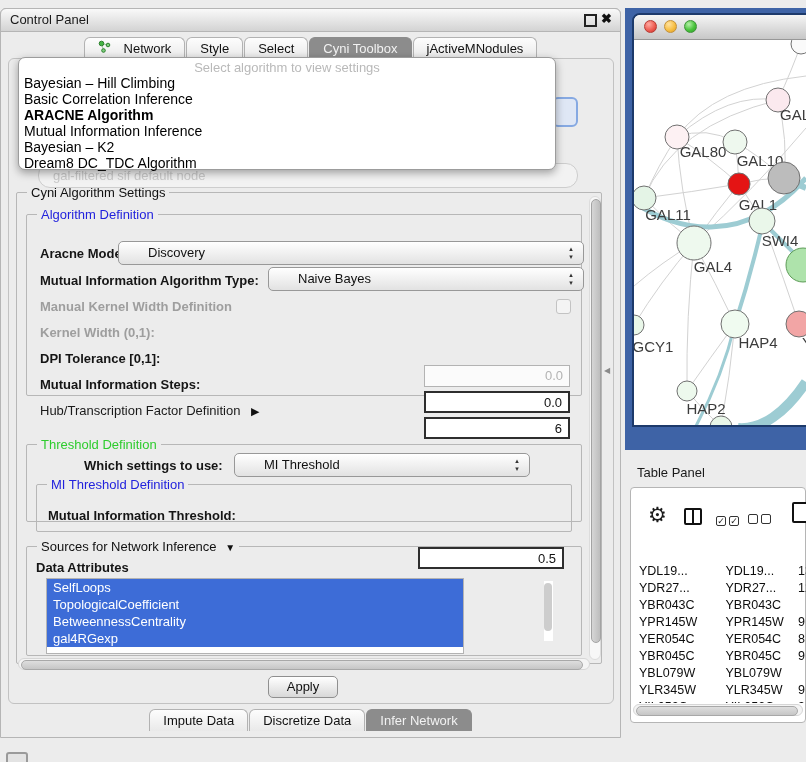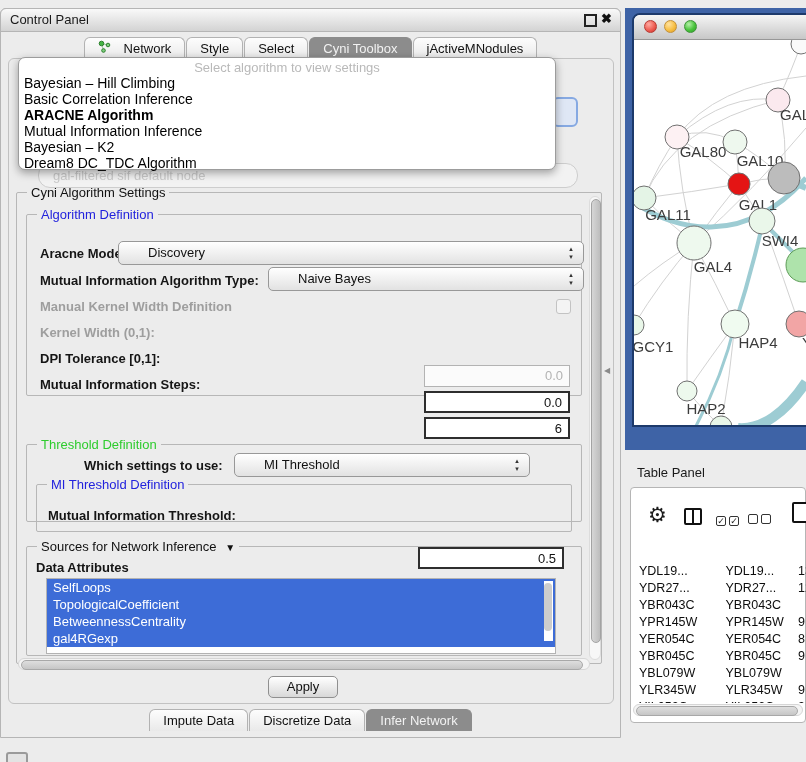--- a/index.html
+++ b/index.html
@@ -196,20 +196,24 @@
 
   <div class="abs lbl dis" style="left:40px;top:325px;">Kernel Width (0,1):</div>
   <div class="abs tfield dis" style="left:424px;top:321px;width:146px;">0.0</div>
 
   <div class="abs lbl" style="left:40px;top:351px;">DPI Tolerance [0,1]:</div>
   <div class="abs tfield en" style="left:424px;top:347px;width:146px;">0.0</div>
 
   <div class="abs lbl" style="left:40px;top:377px;">Mutual Information Steps:</div>
   <div class="abs tfield en" style="left:424px;top:373px;width:146px;">6</div>
 
+  <div class="abs expander" style="left:40px;top:403px;">
+    <span>Hub/Transcription Factor Definition</span>
+    <span class="tri">▶</span>
+  </div>
 
   <div class="abs fs" style="left:26px;top:444px;width:556px;height:78px;">
     <span class="legend green">Threshold Definition</span>
   </div>
   <div class="abs lbl" style="left:84px;top:458px;">Which settings to use:</div>
   <div class="abs combo" style="left:234px;top:453px;width:296px;">
     <span>MI Threshold</span>
     <span class="stepper">
         <span>▴</span>
         <span>▾</span>
@@ -222,21 +226,21 @@
   <div class="abs lbl" style="left:48px;top:508px;">Mutual Information Threshold:</div>
   <div class="abs tfield en" style="left:418px;top:503px;width:146px;">0.5</div>
 
   <div class="abs fs" style="left:26px;top:546px;width:556px;height:110px;">
     <span class="legend">
       <span>Sources for Network Inference</span>
       <span class="tri down">▼</span>
     </span>
   </div>
   <div class="abs lbl" style="left:36px;top:560px;">Data Attributes</div>
-  <div class="abs listbox" style="left:46px;top:578px;width:510px;height:76px;">
+  <div class="abs listbox" style="left:46px;top:578px;width:418px;height:76px;">
       <div class="li">SelfLoops</div>
       <div class="li">TopologicalCoefficient</div>
       <div class="li">BetweennessCentrality</div>
       <div class="li">gal4RGexp</div>
     </div>
   <div class="abs" style="left:544px;top:581px;width:9px;height:60px;background:#fff;">
     <div style="position:absolute;left:0;top:2px;width:8px;height:48px;background:#cdcdcd;border-radius:4px;"></div>
   </div>
   <div class="abs hscroll" style="left:18px;top:658px;width:572px;">
     <div class="hthumb" style="left:2px;width:560px;"></div>

